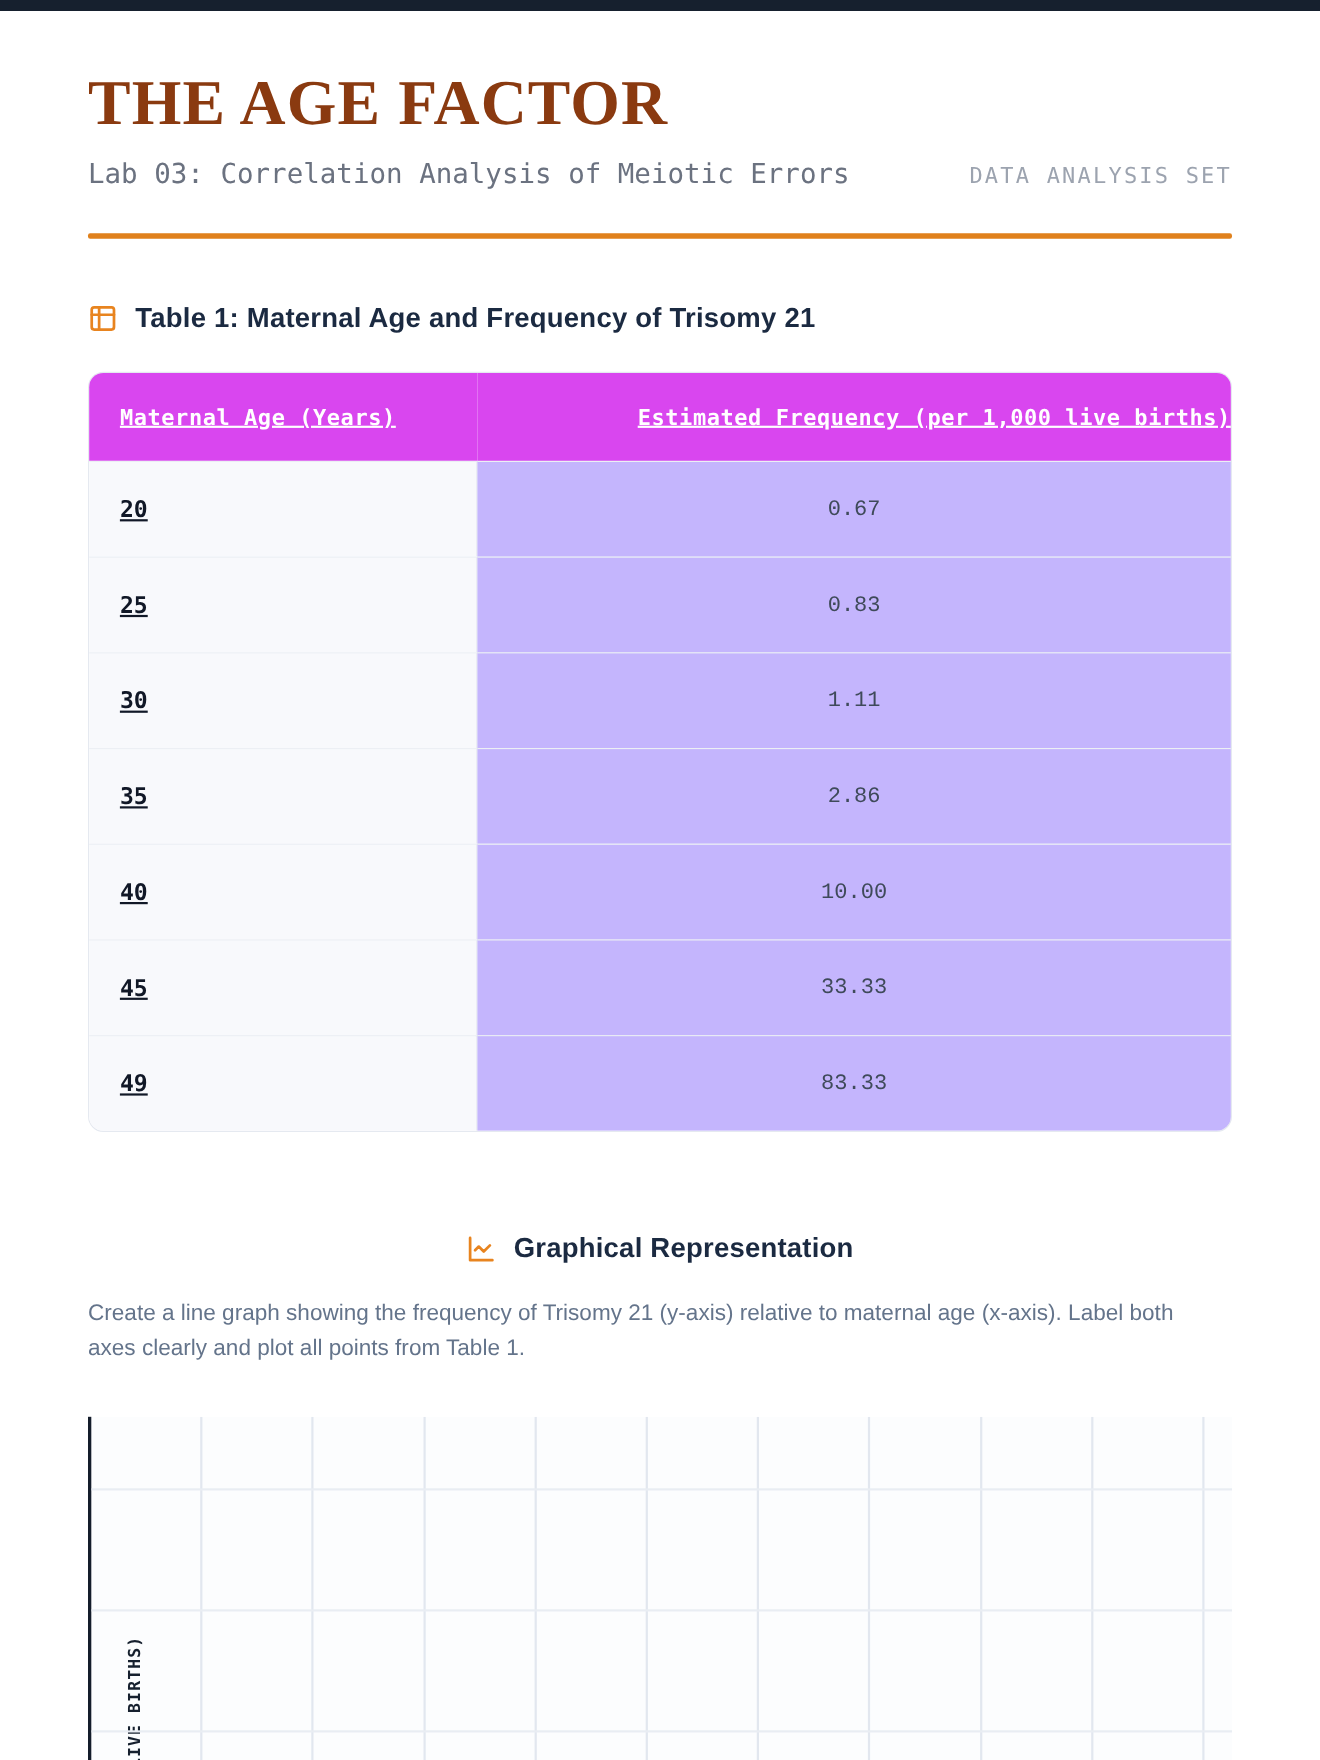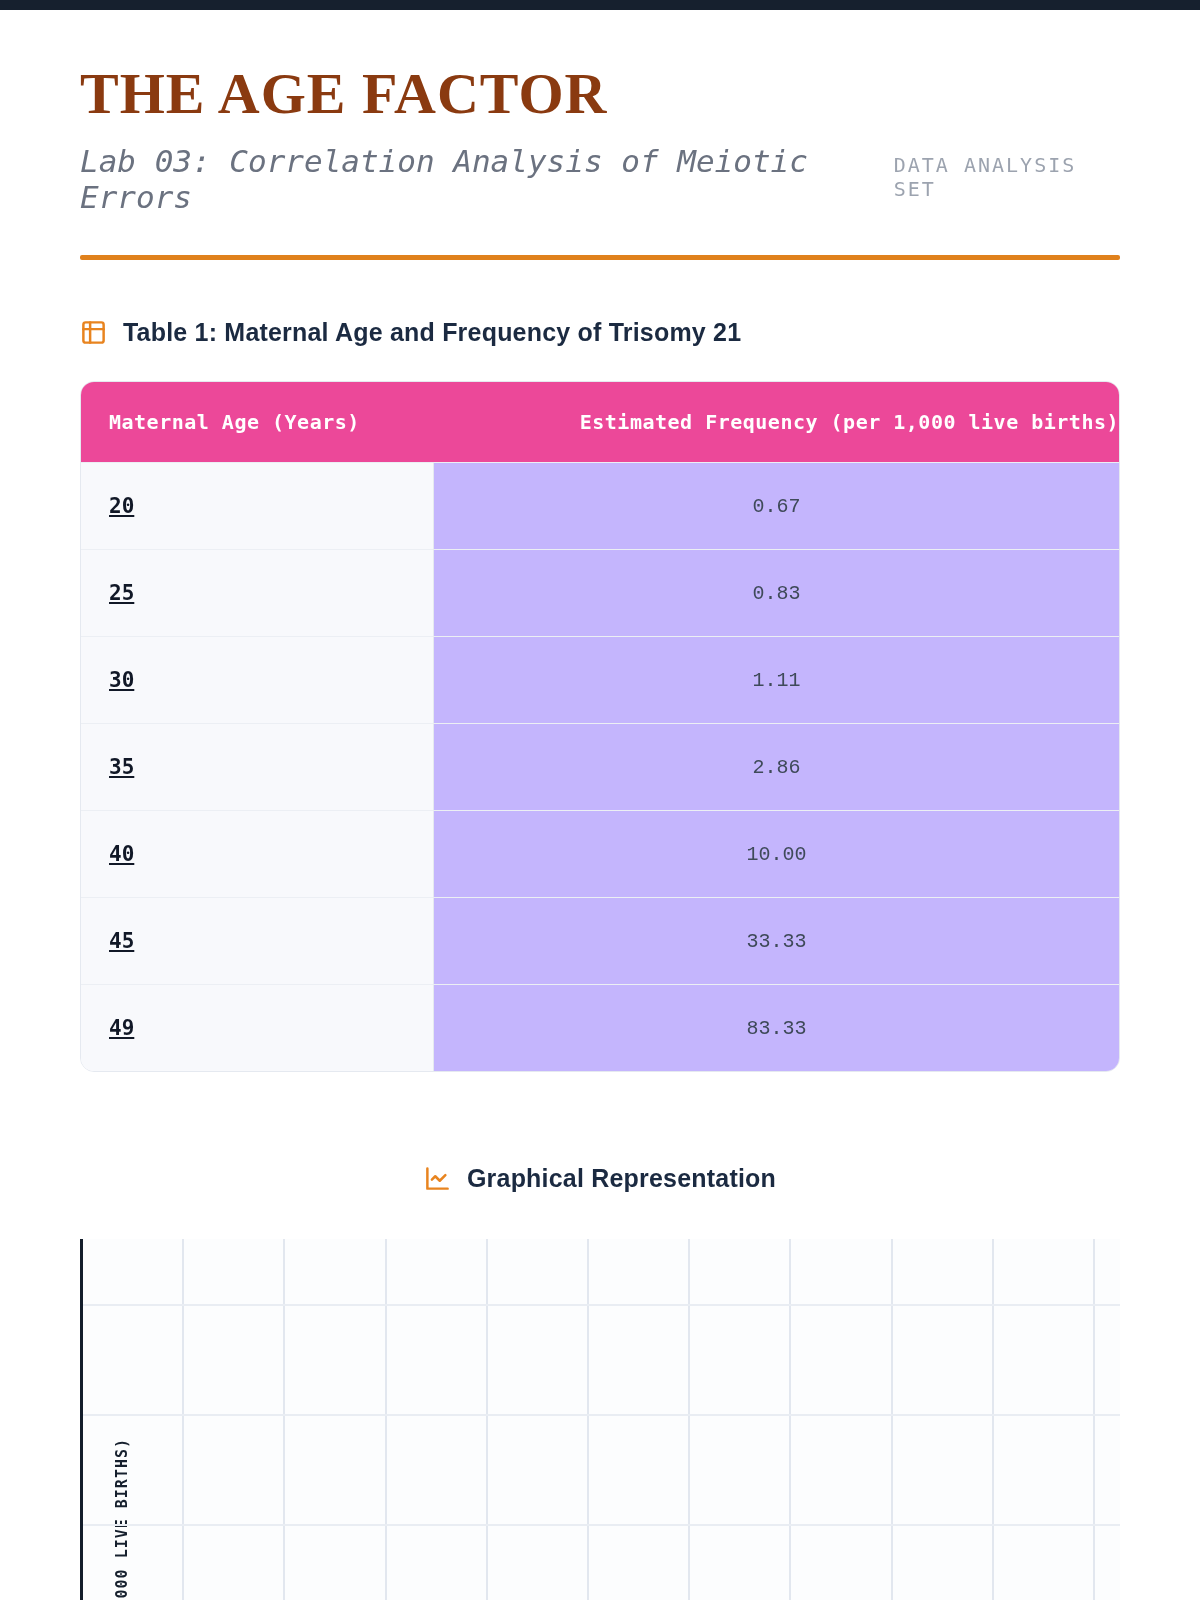--- a/index.html
+++ b/index.html
@@ -22,23 +22,22 @@
     font-size: 58px;
     letter-spacing: 1px;
     color: #8a3a10;
   }
   .sub-row {
     display: flex; justify-content: space-between; align-items: baseline;
     margin-top: 16px;
   }
   .subtitle {
     font-family: "DejaVu Sans Mono", monospace;
-    font-size: 31px;
+    font-size: 25px;
     color: #6b7280;
-    font-style: italic;
   }
   .badge {
     font-family: "DejaVu Sans Mono", monospace;
     font-size: 20px;
     letter-spacing: 2px;
     color: #9ca3af;
   }
   .rule {
     margin-top: 40px;
     height: 5px;
@@ -64,28 +63,29 @@
     border: 1px solid #e5e9f0;
     border-radius: 14px;
     overflow: hidden;
   }
   table {
     width: 100%;
     border-collapse: separate;
     border-spacing: 0;
   }
   thead th {
-    background: #ec4899;
+    background: #d946ef;
     color: #ffffff;
     font-family: "DejaVu Sans Mono", monospace;
     font-weight: 700;
     font-size: 20px;
     letter-spacing: 0.5px;
     height: 80px;
     vertical-align: middle;
+    text-decoration: underline;
   }
   thead th.col-age { text-align: left; padding-left: 28px; width: 34%; }
   thead th.col-freq { text-align: right; }
   tbody td {
     height: 87px;
     vertical-align: middle;
     border-top: 1px solid #eceff4;
   }
   tbody td.age {
     background: #f8f9fc;
@@ -220,20 +220,21 @@
   <div class="section-heading second">
     <span class="icon">
       <svg width="27" height="27" viewBox="0 0 24 24" fill="none" stroke="#e8841f" stroke-width="2.2" stroke-linecap="round" stroke-linejoin="round">
         <path d="M3 3v18h18"></path>
         <path d="m19 9-5 5-4-4-3 3"></path>
       </svg>
     </span>
     <h2>Graphical Representation</h2>
   </div>
 
+  <p class="instructions">Create a line graph showing the frequency of Trisomy 21 (y-axis) relative to maternal age (x-axis). Label both axes clearly and plot all points from Table 1.</p>
 
   <div class="chart">
     <div class="y-axis-label">FREQUENCY (PER 1,000 LIVE BIRTHS)</div>
   <div class="vgrid" style="left: 99.2px;"></div>
       <div class="vgrid" style="left: 200.4px;"></div>
       <div class="vgrid" style="left: 301.6px;"></div>
       <div class="vgrid" style="left: 402.8px;"></div>
       <div class="vgrid" style="left: 504px;"></div>
       <div class="vgrid" style="left: 605.2px;"></div>
       <div class="vgrid" style="left: 706.4px;"></div>

